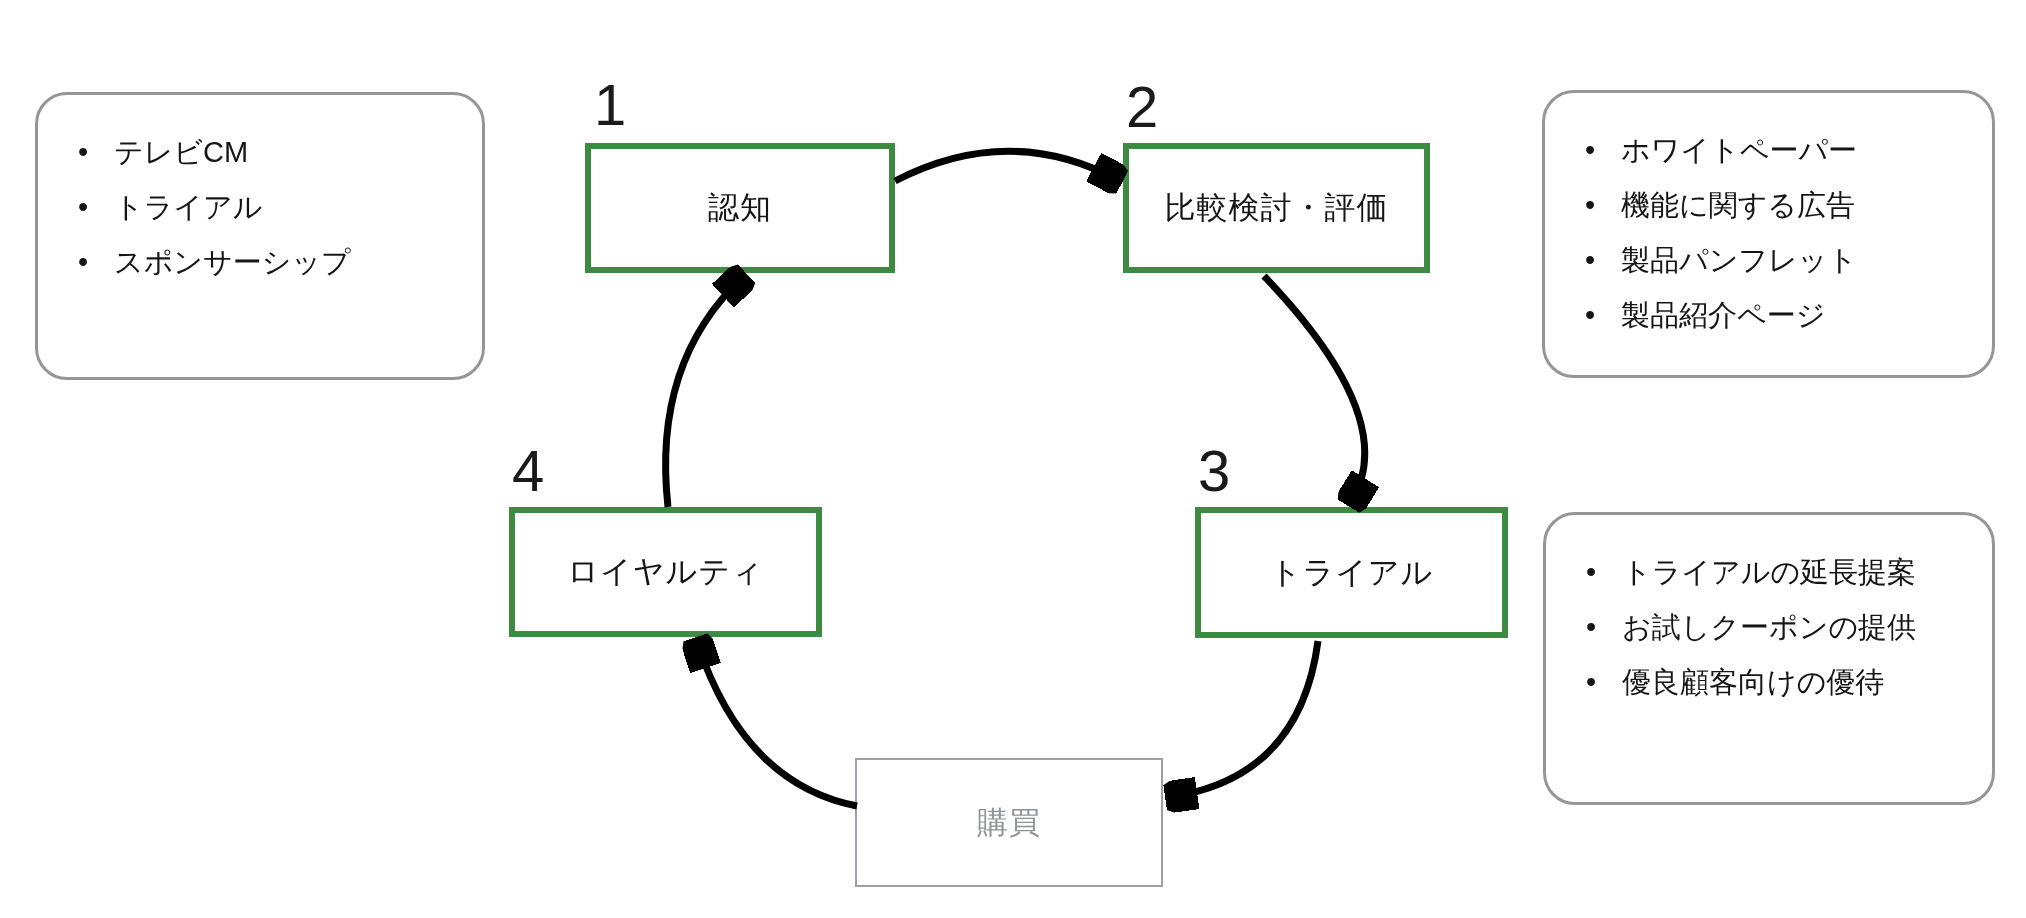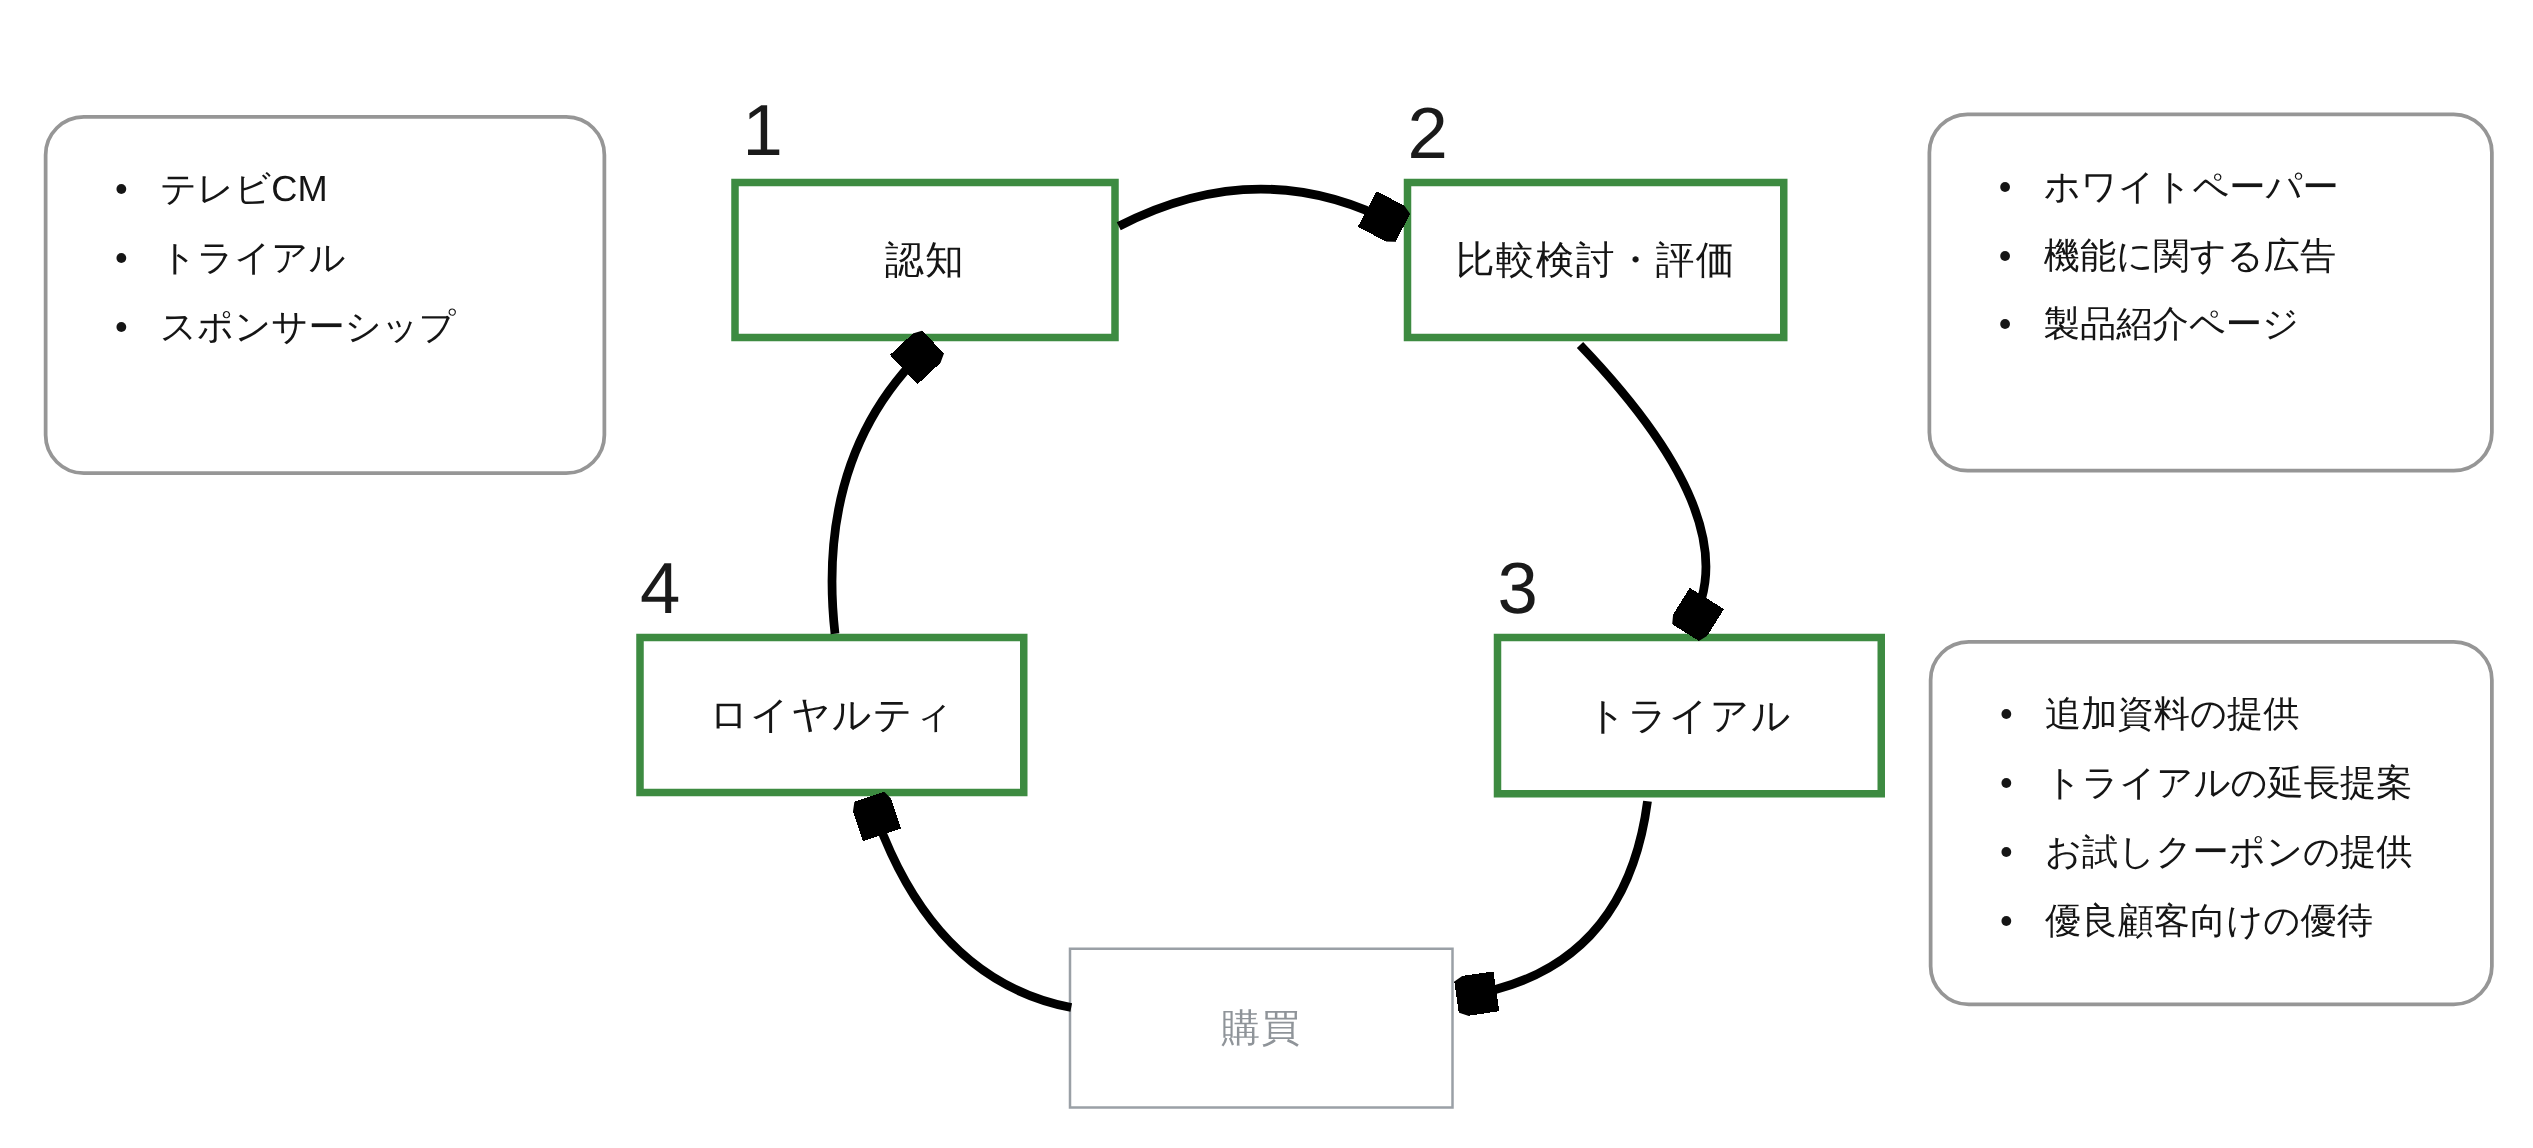--- a/index.html
+++ b/index.html
@@ -5,21 +5,21 @@
   html,body { margin:0; padding:0; background:#ffffff; }
   .canvas {
     position:relative; width:2026px; height:918px; background:#ffffff;
     font-family:"Liberation Sans","DejaVu Sans",sans-serif; overflow:hidden;
   }
 
   
   .callout {
     position:absolute; box-sizing:border-box; background:#ffffff;
     border:3px solid #969696; border-radius:32px;
-    padding:30px 22px 0 44px;
+    padding:30px 22px 0 30px;
   }
   .callout ul { margin:0; padding:0; list-style:none; }
   .callout li {
     position:relative; padding-left:46px; font-size:29px; line-height:1.9;
     color:#151515; white-space:pre-line;
   }
   .callout li::before { content:"\2022"; position:absolute; left:10px; top:0; }
 
   #callout-awareness     { left:35px;   top:92px;  width:450px; height:288px; }
   #callout-consideration { left:1542px; top:90px;  width:453px; height:288px; }
@@ -68,28 +68,28 @@
         <li>テレビCM</li>
         <li>トライアル</li>
         <li>スポンサーシップ</li>
       </ul>
   </div>
 
   <div class="callout" id="callout-consideration">
     <ul>
         <li>ホワイトペーパー</li>
         <li>機能に関する広告</li>
+        <li>製品パンフレット</li>
         <li>製品紹介ページ</li>
       </ul>
   </div>
 
 
   <div class="callout" id="callout-trial">
     <ul>
-        <li>追加資料の提供</li>
         <li>トライアルの延長提案</li>
         <li>お試しクーポンの提供</li>
         <li>優良顧客向けの優待</li>
       </ul>
   </div>
 
   <div class="stage green" id="stage-awareness">
     <span>認知</span>
   </div>
   <div class="stage green" id="stage-consideration">

